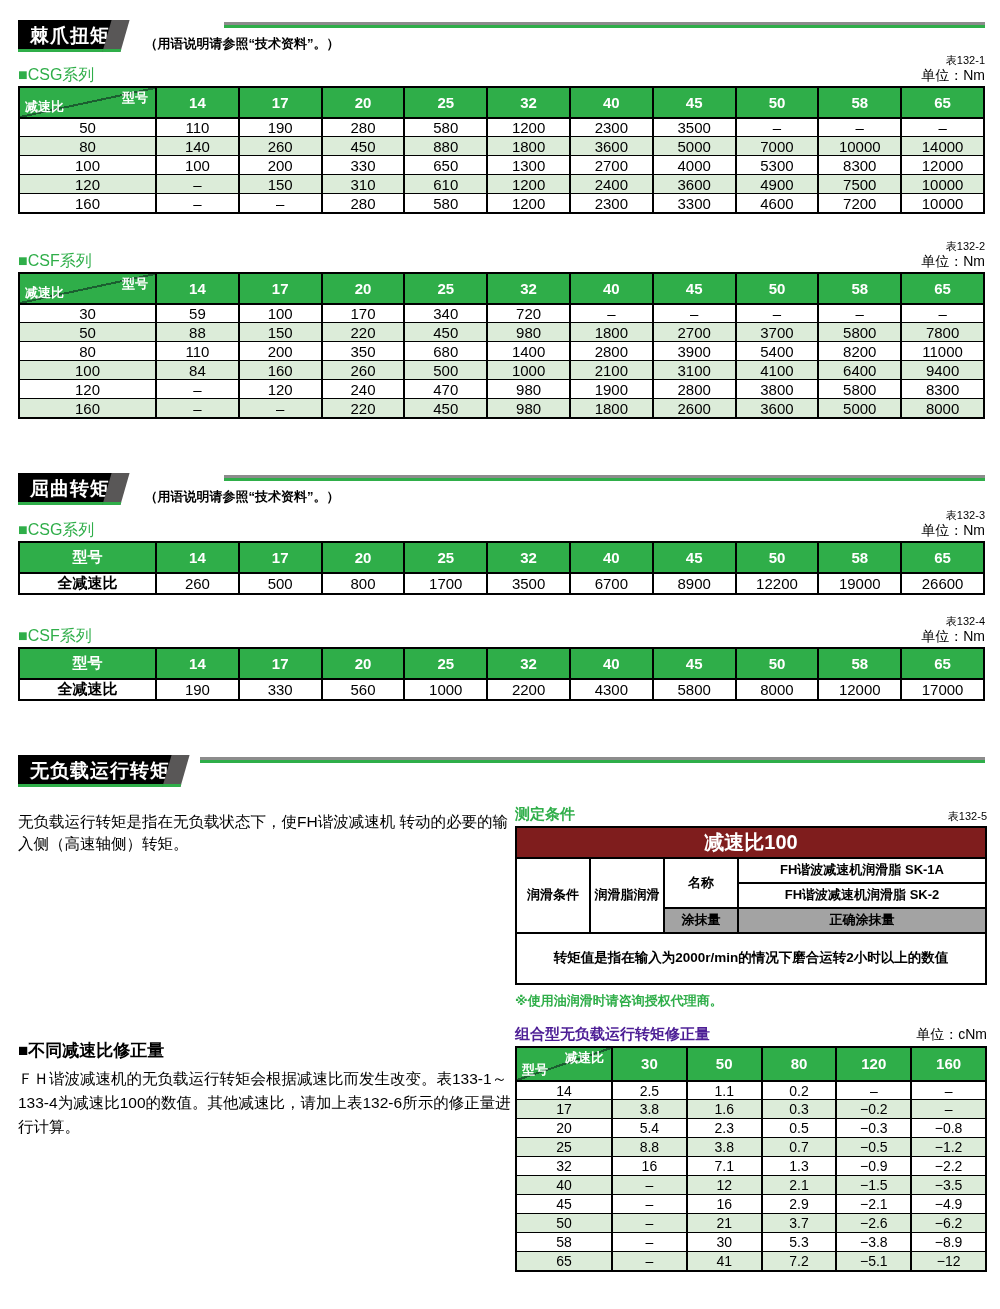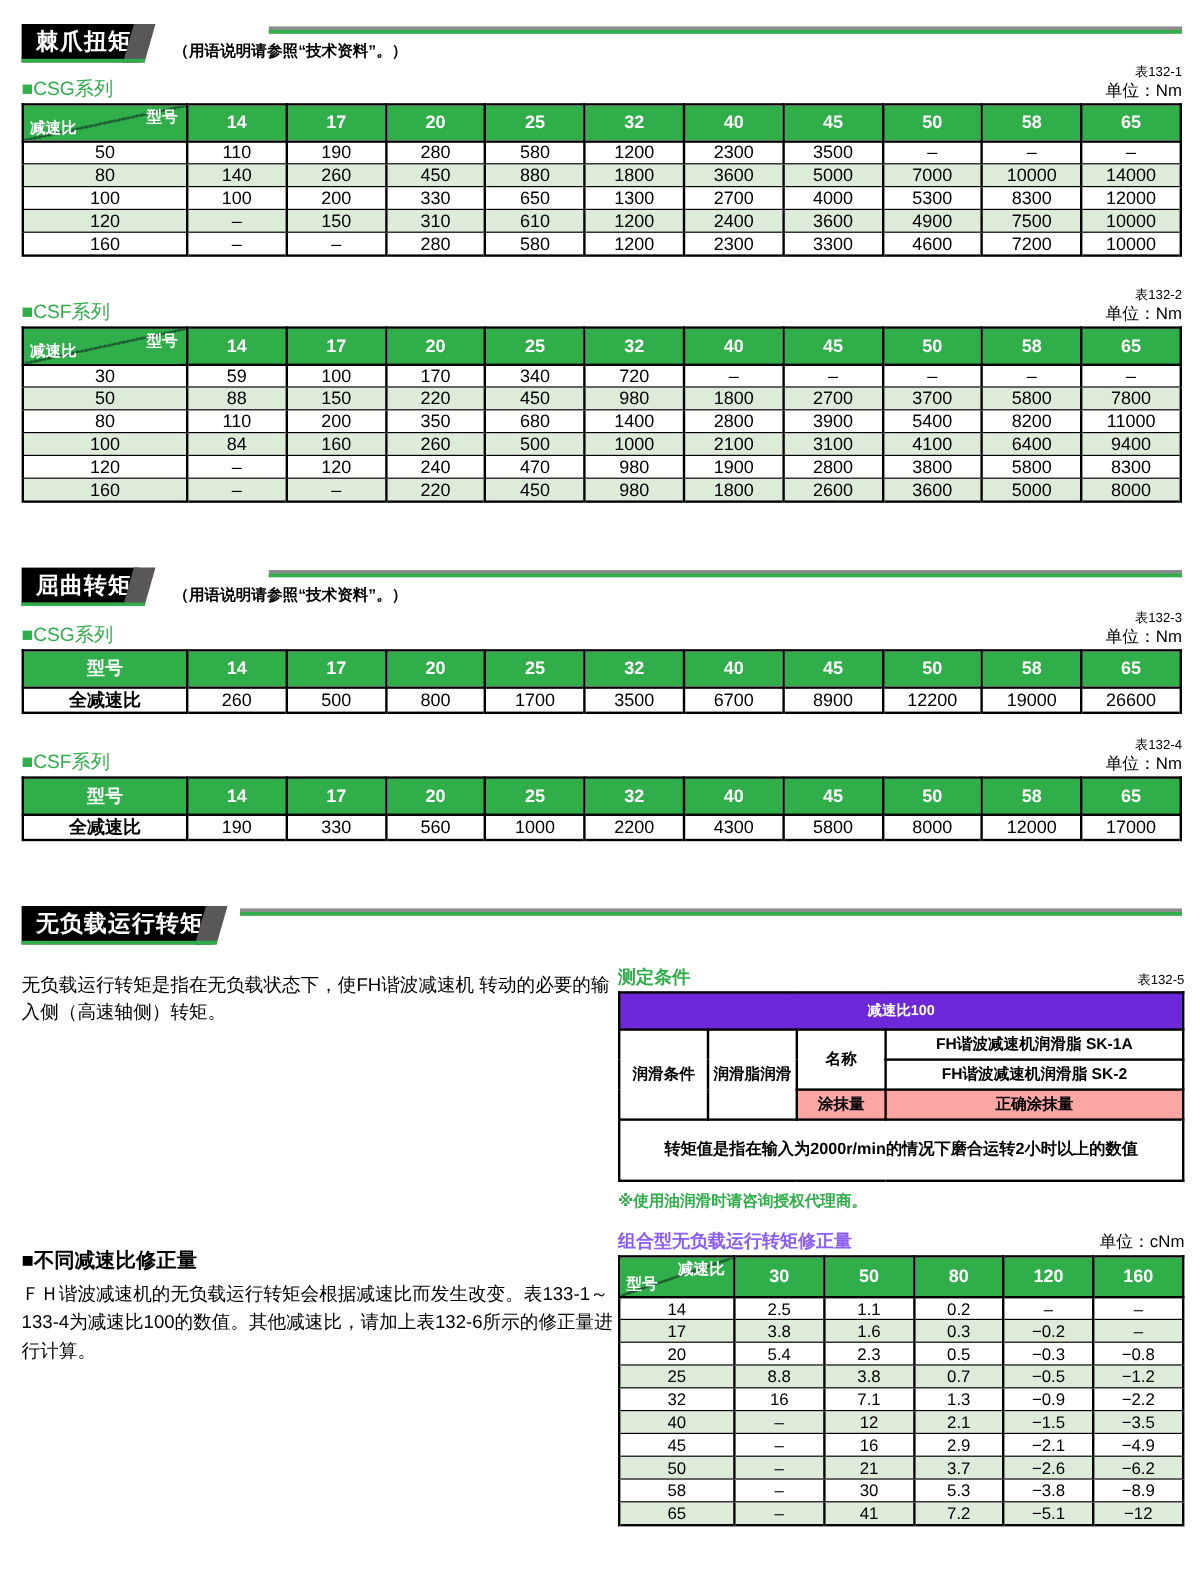--- a/index.html
+++ b/index.html
@@ -50,35 +50,35 @@
   th.corner .c-bot { position:absolute; bottom:1px; left:5px; font-size:13px; font-weight:bold; }
 
   .corr { width:472px; border:2px solid #000; }
   .corr col.c0 { width:96px; }
   .corr thead th { height:34px; }
   .corr tbody td { height:19px; font-size:14px; }
 
   
   .cond { width:472px; border:2px solid #000; }
   .cond th, .cond td { border:2px solid #000; text-align:center; font-weight:bold; }
-  .cond .head { background:#6d28d9; color:#fff; font-size:12px; height:31px; }
+  .cond .head { background:#7f1d1d; color:#fff; font-size:20px; height:31px; }
   .cond td { font-size:13px; background:#fff; height:25px; }
-  .cond tr.lg td { background:#fca5a5; }
+  .cond tr.lg td { background:#a3a3a3; }
   .cond td.note-cell { height:51px; font-size:13.5px; }
 
   
   .noload-wrap { position:relative; height:558px; margin-top:54px; }
   .nl-par { position:absolute; left:0; top:56px; width:492px; font-size:15.5px; line-height:1.45; }
   .cond-block { position:absolute; left:497px; top:50px; width:472px; }
   .cond-head { color:#2fae49; font-weight:bold; font-size:15px; }
   .footnote { color:#2fae49; font-weight:bold; font-size:13px; margin-top:7px; }
   .corr-heading { position:absolute; left:0; top:284px; font-weight:bold; font-size:17px; }
   .corr-par { position:absolute; left:0; top:312px; width:505px; font-size:15.5px; line-height:1.55; }
   .corr-block { position:absolute; left:497px; top:270px; width:472px; }
-  .corr-title { color:#8b5cf6; font-weight:bold; font-size:15px; }
+  .corr-title { color:#4c1d95; font-weight:bold; font-size:15px; }
 
   .mt20 { margin-top:20px; }
   .mt26 { margin-top:26px; }
   .mt54 { margin-top:54px; }
   .mt2  { margin-top:2px; }
 </style>
 </head>
 <body>
 
 <div class="page">

